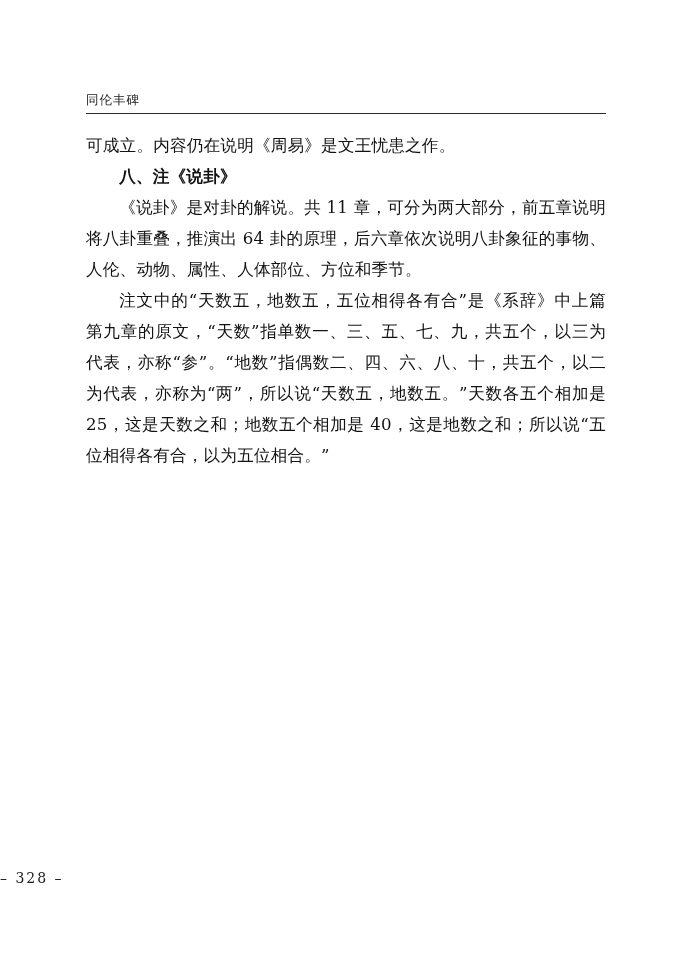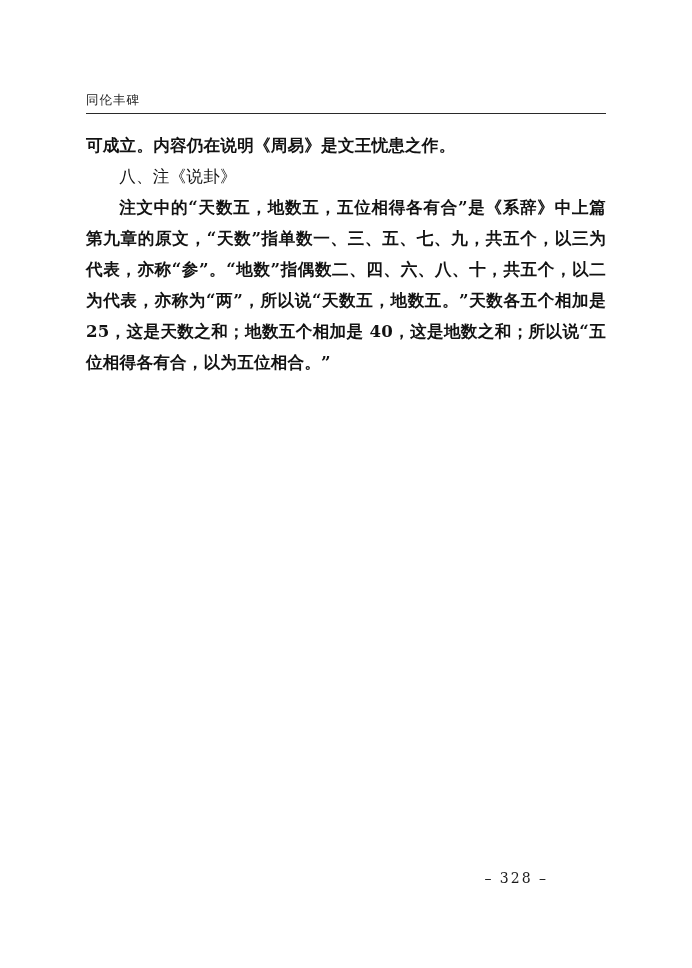--- a/index.html
+++ b/index.html
@@ -46,35 +46,34 @@
     width: 520px;
   }
   p.para {
     margin: 0;
     font-size: 16.6px;
     line-height: 31px;
     text-align: justify;
     text-justify: inter-ideograph;
     letter-spacing: 0.2px;
     color: #121212;
-    font-weight: bold;
   }
   p.indent {
     text-indent: 2em;
   }
   p.heading {
     text-indent: 2em;
-    font-weight: normal;
+    font-weight: bold;
   }
   .footer-area {
     position: absolute;
     left: 0;
     top: 868px;
     width: 548px;
-    text-align: right;
+    text-align: left;
   }
   .folio {
     font-size: 14px;
     color: #1a1a1a;
     letter-spacing: 2px;
     font-family: "DejaVu Serif", "Liberation Serif", serif;
   }
 </style>
 </head>
 <body>
@@ -82,20 +81,21 @@
 <div class="page">
 
   <div class="header-area">
     <div class="running-head">同伦丰碑</div>
     <div class="header-rule"></div>
   </div>
 
   <div class="body-area">
     <p class="para">可成立。内容仍在说明《周易》是文王忧患之作。</p>
     <p class="para heading">八、注《说卦》</p>
+    <p class="para indent">《说卦》是对卦的解说。共 11 章，可分为两大部分，前五章说明将八卦重叠，推演出 64 卦的原理，后六章依次说明八卦象征的事物、人伦、动物、属性、人体部位、方位和季节。</p>
     <p class="para indent">注文中的“天数五，地数五，五位相得各有合”是《系辞》中上篇第九章的原文，“天数”指单数一、三、五、七、九，共五个，以三为代表，亦称“参”。“地数”指偶数二、四、六、八、十，共五个，以二为代表，亦称为“两”，所以说“天数五，地数五。”天数各五个相加是 25，这是天数之和；地数五个相加是 40，这是地数之和；所以说“五位相得各有合，以为五位相合。”</p>
   </div>
 
   <div class="footer-area">
     <span class="folio">– 328 –</span>
   </div>
 
 </div>
 
 </body></html>

